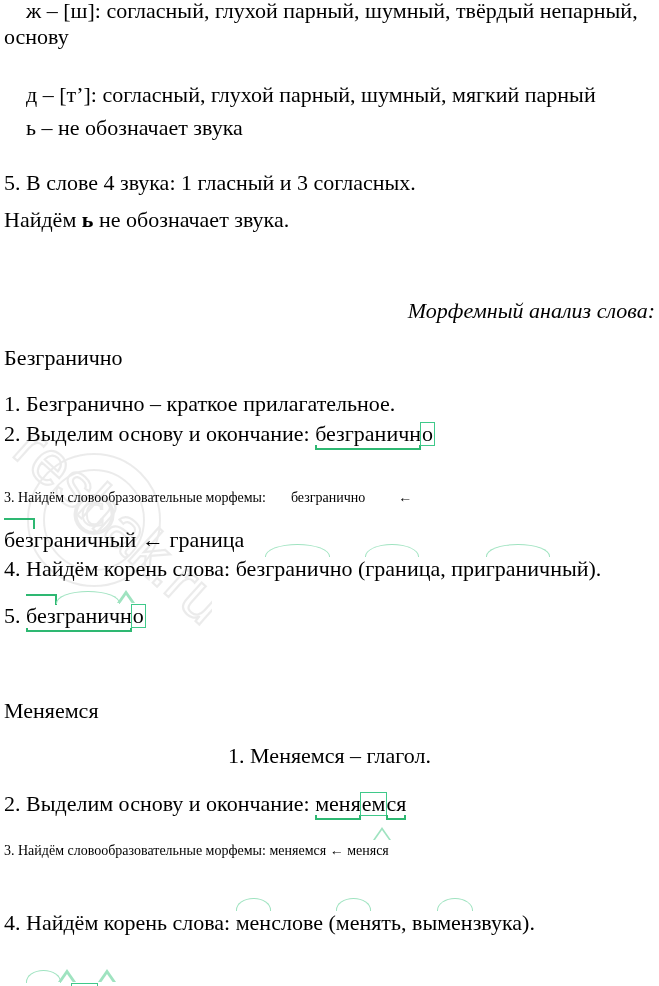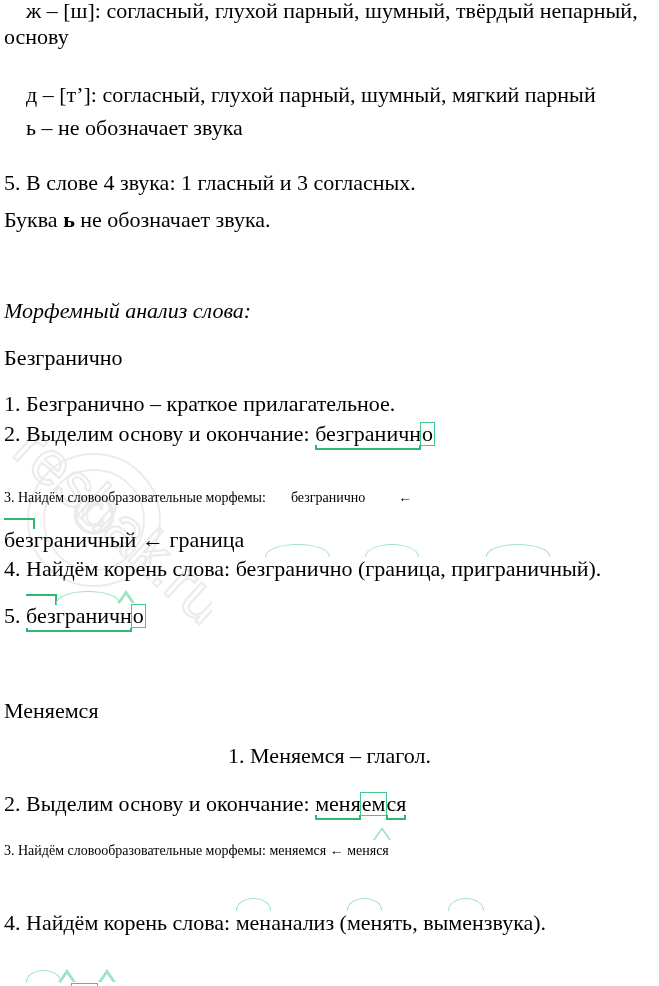--- a/index.html
+++ b/index.html
@@ -193,25 +193,25 @@
   <div class="blk" style="top:117px;">
     <div class="line indent">ь – не обозначает звука</div>
   </div>
 
   <div class="blk" style="top:164px;margin-top:8px;">
     <div class="line">5. В слове 4 звука: 1 гласный и 3 согласных.</div>
   </div>
 
   <div class="blk" style="top:209px;">
     <div class="line">
-      <span>Буква </span><span class="bold">ь</span><span> не обозначает звука.</span>
-    </div>
-  </div>
-
-  <div class="blk" style="top:300px;">
+      <span>Найдём </span><span class="bold">ь</span><span> не обозначает звука.</span>
+    </div>
+  </div>
+
+  <div class="blk" style="top:300px;text-align:right;">
     <div class="line ital">Морфемный анализ слова:</div>
   </div>
 
   <div class="blk" style="top:347px;">
     <div class="line">Безгранично</div>
   </div>
 
   <div class="blk" style="top:393px;">
     <div class="line">1. Безгранично – краткое прилагательное.</div>
   </div>
@@ -269,21 +269,21 @@
     <div class="just">
       <span>3. Найдём  словообразовательные  морфемы: </span>
       <span>меняемся</span>
       <span>←</span>
       <span class="w">меня<span class="suf">ся</span></span>
     </div>
   </div>
 
   <div class="blk" style="top:912px;">
     <div class="line">
-      <span>4. Найдём корень слова: </span><span class="w"><span></span><span class="root">мен</span><span>анализ</span></span>
+      <span>4. Найдём корень слова: </span><span class="w"><span></span><span class="root">мен</span><span>слове</span></span>
       <span class="w"><span>(</span><span class="root">мен</span><span>ять,</span></span>
       <span class="w"><span>вы</span><span class="root">мен</span><span>звука).</span></span>
     </div>
   </div>
 
   <div class="blk" style="top:957px;margin-top:26px;">
     <div class="line">
       <span>5. </span><span class="w stem stem-flat"><span class="root">мен</span><span class="suf">я</span></span><span class="end">ем</span><span class="w stem stem-flat"><span class="suf">ся</span></span>
     </div>
   </div>

